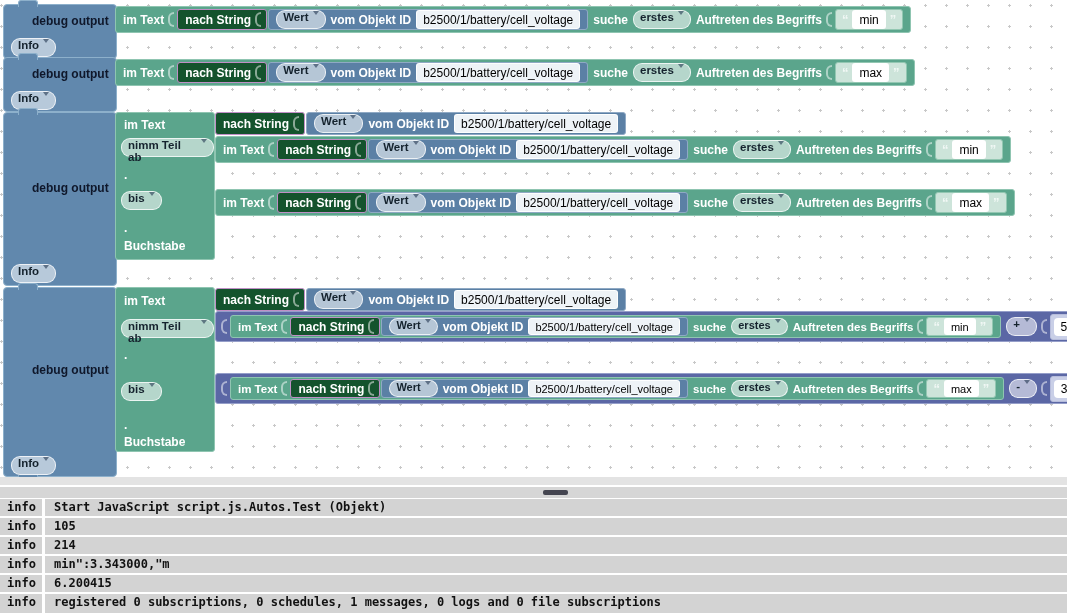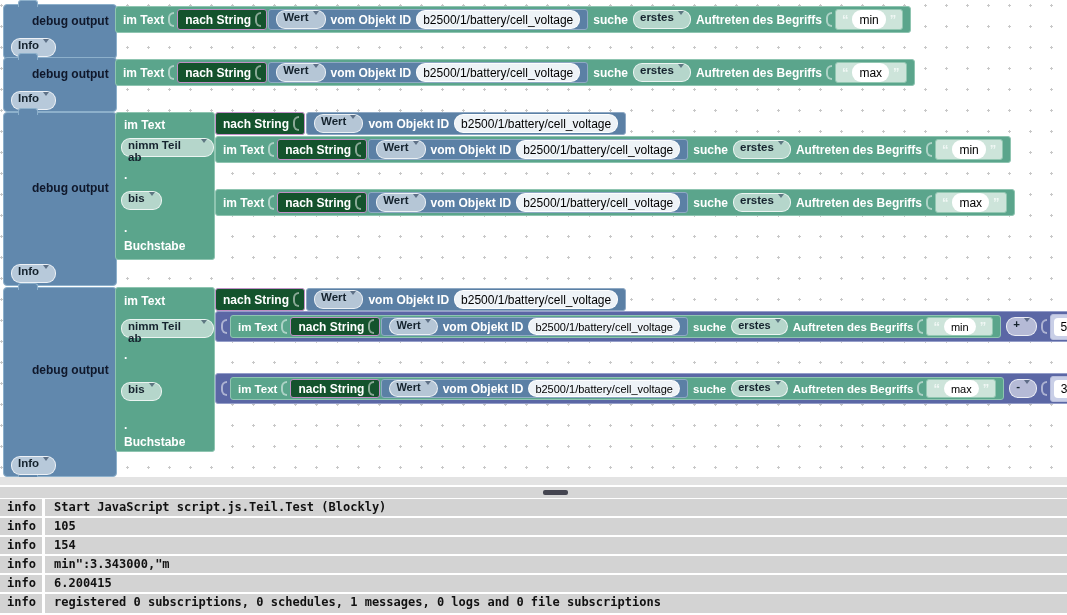--- a/index.html
+++ b/index.html
@@ -21,21 +21,21 @@
   .hA{height:27px;}  .hB{height:21px;}  .hC{height:23px;}
   .hD{height:31px;padding:0 6px;}  .hE{height:23px;}  .hF{height:19px;}
   .sm{font-size:11.5px;}
   .sm .dd,.sm .field{height:15px;font-size:11px;}
   .sm .quote{height:19px;}
   .dd{background:rgba(255,255,255,.55);border:1px solid rgba(255,255,255,.75);
       border-radius:9px;height:17px;padding:0 6px;color:#15232e;display:inline-flex;
       gap:4px;font-weight:700;font-size:11.5px;cursor:pointer;}
   .caret{width:0;height:0;border-left:3.5px solid transparent;border-right:3.5px solid transparent;
       border-top:4.5px solid rgba(35,55,80,.6);}
-  .field{background:#eef3f7;border:1px solid rgba(255,255,255,.85);border-radius:9px;height:17px;
+  .field{background:#eef3f7;border:1px solid rgba(255,255,255,.85);border-radius:3px;height:17px;
       padding:0 6px;color:#000;font-weight:400;font-size:12px;display:inline-flex;align-items:center;}
   .wfield{background:#fff;}
   .socket{width:4px;height:11px;border:2px solid rgba(255,255,255,.5);border-right:none;
       border-radius:6px 0 0 6px;margin:0 -2px 0 -1px;flex:none;}
   .abs{position:absolute;}
   .debug-body{position:absolute;background:#6188ad;border:1px solid #8db0cb;border-radius:4px;}
   .debug-body::before{content:"";position:absolute;top:-5px;left:14px;width:18px;height:6px;
       background:#6188ad;border:1px solid #8db0cb;border-bottom:none;border-radius:3px 3px 0 0;}
   .debug-body::after{content:"";position:absolute;bottom:-6px;left:14px;width:18px;height:6px;
       background:#6188ad;border:1px solid #8db0cb;border-top:none;border-radius:0 0 3px 3px;}
@@ -365,31 +365,31 @@
 
 <div class="hscroll"></div>
 <div class="splitter">
   <div class="handle"></div>
 </div>
 
 <div class="log">
   <div class="log-row">
     <div class="log-level">info</div>
     <div class="log-gap"></div>
-    <div class="log-msg">Start JavaScript script.js.Teil.Test (Blockly)</div>
+    <div class="log-msg">Start JavaScript script.js.Autos.Test (Objekt)</div>
   </div>
   <div class="log-row">
     <div class="log-level">info</div>
     <div class="log-gap"></div>
     <div class="log-msg">105</div>
   </div>
   <div class="log-row">
     <div class="log-level">info</div>
     <div class="log-gap"></div>
-    <div class="log-msg">154</div>
+    <div class="log-msg">214</div>
   </div>
   <div class="log-row">
     <div class="log-level">info</div>
     <div class="log-gap"></div>
     <div class="log-msg">min":3.343000,"m</div>
   </div>
   <div class="log-row">
     <div class="log-level">info</div>
     <div class="log-gap"></div>
     <div class="log-msg">6.200415</div>

